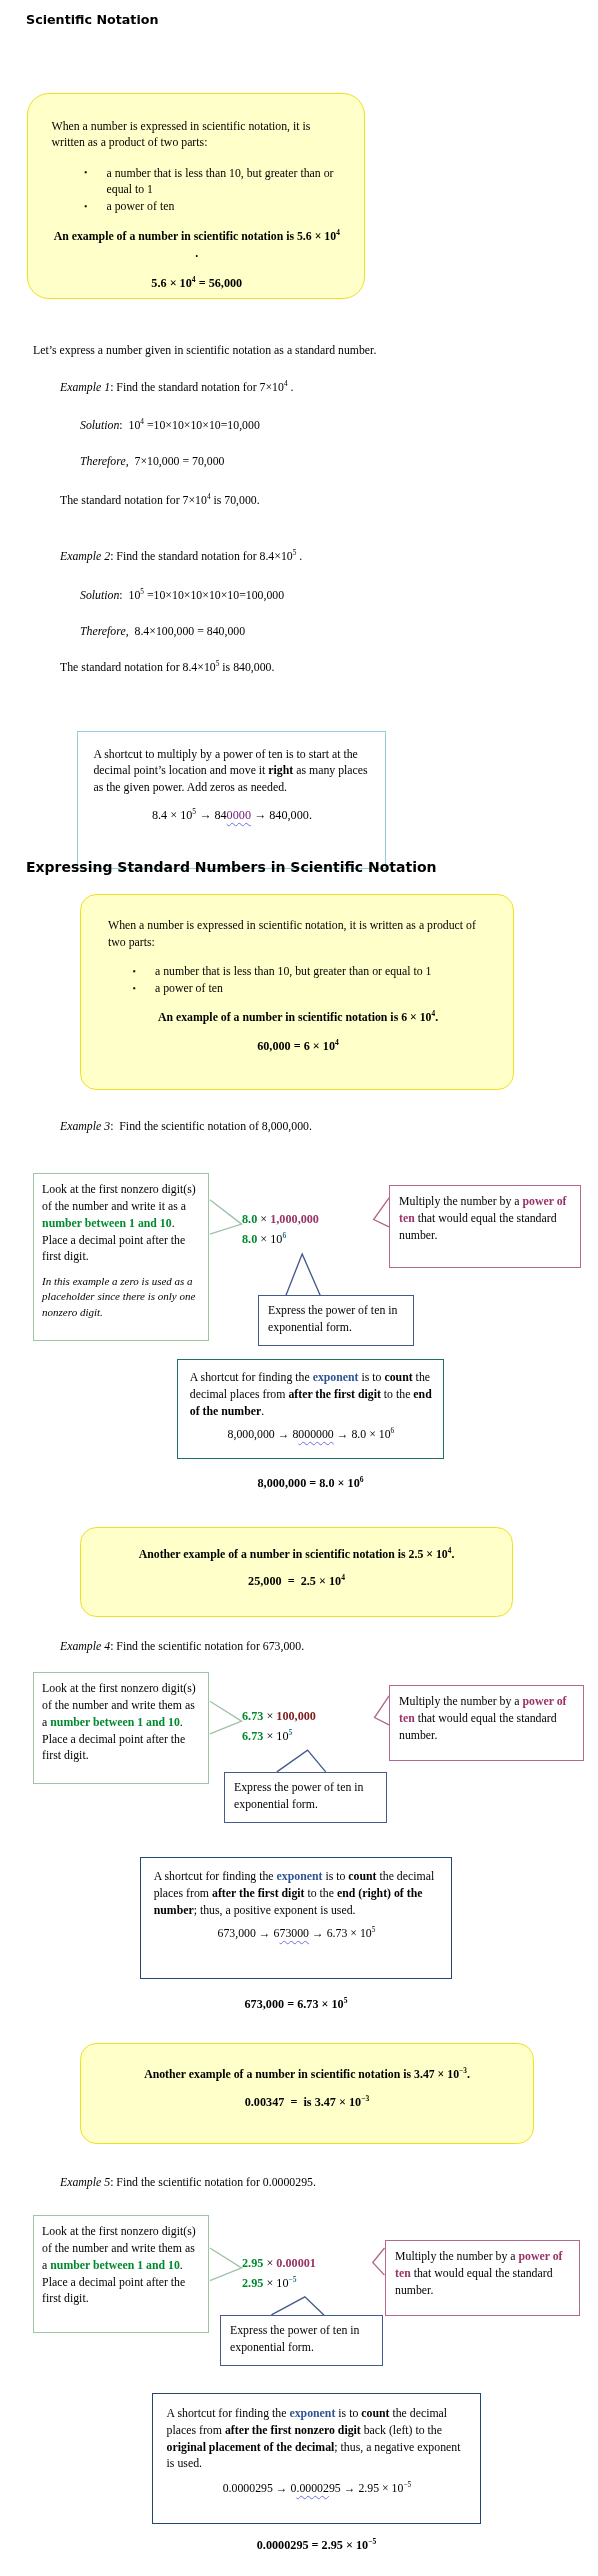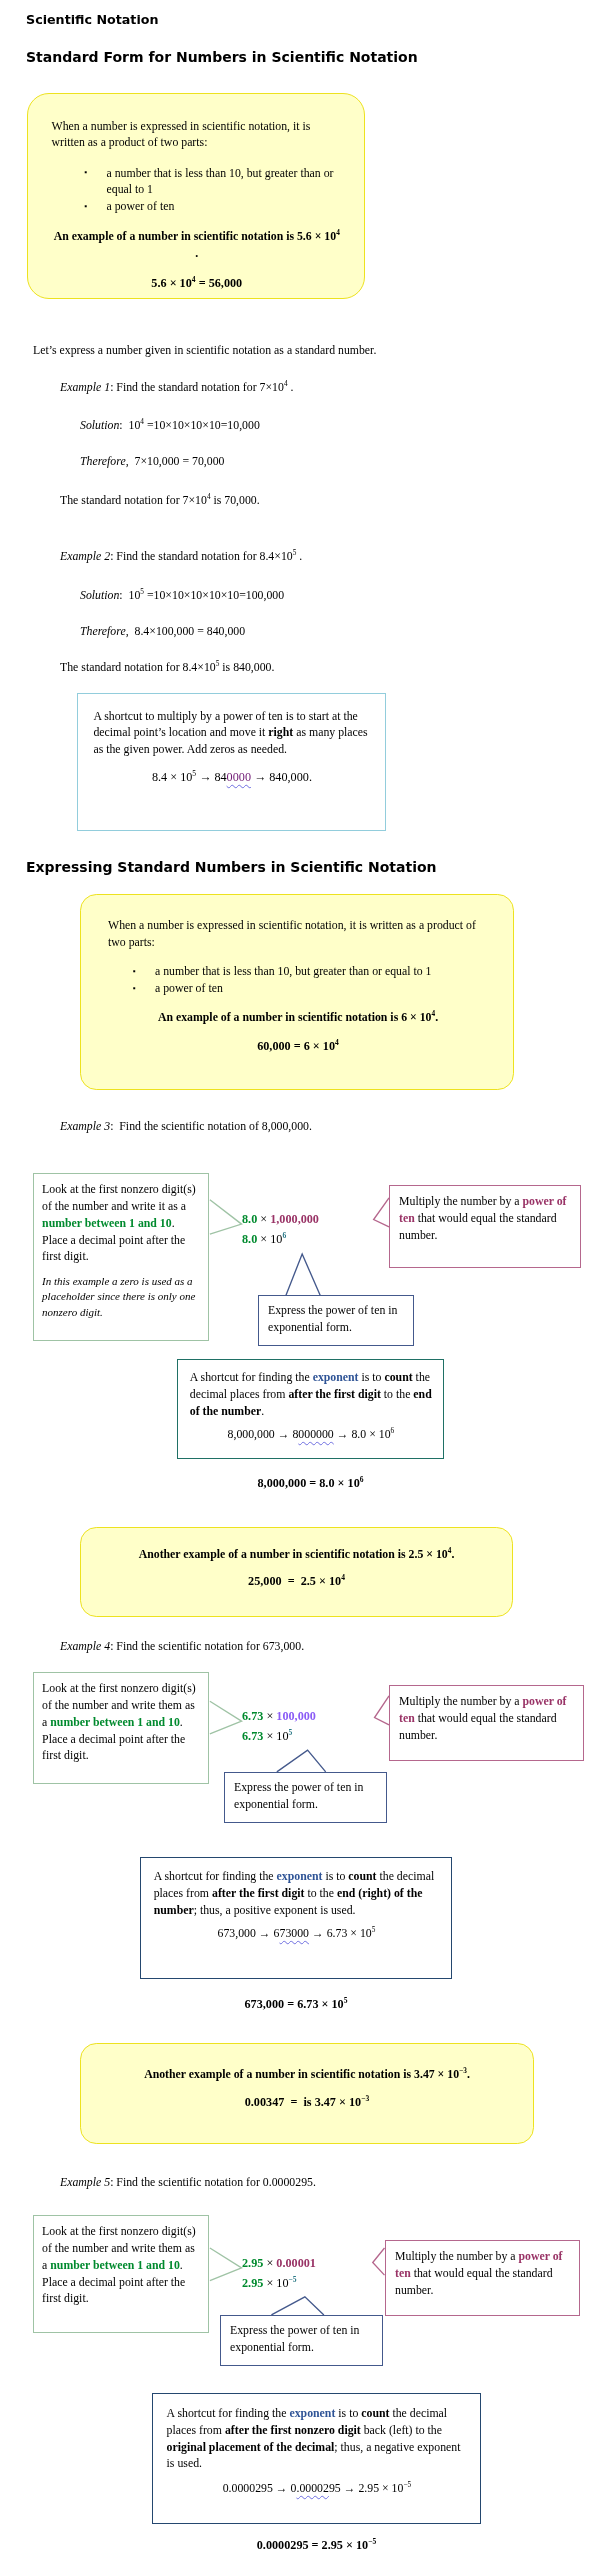--- a/index.html
+++ b/index.html
@@ -8,40 +8,39 @@
   .abs{position:absolute;}
   .sans{font-family:"DejaVu Sans","Liberation Sans",sans-serif;font-weight:bold;}
   .b{font-weight:bold}
   .i{font-style:italic}
   sup{font-size:62%;line-height:0;}
   .wavy{text-decoration-line:underline;text-decoration-style:wavy;
         text-decoration-color:#6E6EE0;text-decoration-thickness:0.9px;text-underline-offset:2.7px;}
   .ybox{background:#FFFFC9;border:1.8px solid #EDE21F;border-radius:22px;box-sizing:border-box;}
   .ybox-sm{border-radius:16.3px;}
   .box{background:#ffffff;box-sizing:border-box;}
-  .teal-border{border:1.8px solid #92CDDC;}
+  .teal-border{border:1.8px solid #92CDDC;margin-top:38px;}
   .dteal-border{border:1.8px solid #1F7065;}
   .navy-border{border:1.8px solid #24476F;}
   .green-border{border:1.8px solid #9FC3A5;}
   .plum-border{border:1.8px solid #B5678D;}
   .express-border{border:1.8px solid #44598C;}
   .ctr{text-align:center;}
   .bullet-row{display:flex;align-items:flex-start;}
   .bullet-glyph{font-size:8.1px;padding-top:2.7px;width:22px;flex:none;}
   .eq{font-size:12.2px;}
   .note-text{font-size:11px;line-height:1.38;}
   svg.tails{position:absolute;left:0;top:0;pointer-events:none;}
 </style>
 </head>
 <body>
 
 <div class="pg">
 
   <div class="abs sans" style="left:26px;top:11px;font-size:12.7px;">Scientific Notation</div>
-  <div class="abs sans" style="left:26px;top:48px;font-size:14px;">Standard Form for Numbers in Scientific Notation</div>
 
   <div class="abs ybox" style="left:27px;top:93px;width:338px;height:206px;padding:23.5px 22px 0 23.5px;">
     <div><span>When a number is expressed in scientific notation, it is written as a product of two parts:</span></div>
     <div style="height:13.6px;"></div>
     <div class="bullet-row" style="margin-left:33px;">
       <span class="bullet-glyph">▪</span>
       <span>a number that is less than 10, but greater than or equal to 1</span>
     </div>
     <div class="bullet-row" style="margin-left:33px;">
       <span class="bullet-glyph">▪</span>
@@ -130,21 +129,21 @@
 
   <div class="abs" style="left:0;top:1665px;width:598px;height:163px;">
     <svg class="tails" width="598" height="163" viewBox="0 0 661 180">
       <polyline points="232,40 267,62 232,76" fill="none" stroke="#9FC3A5" stroke-width="1.5"></polyline>
       <polyline points="430,34 414,58 430,66" fill="none" stroke="#B5678D" stroke-width="1.5"></polyline>
       <polyline points="306,118 340,94 360,118" fill="none" stroke="#44598C" stroke-width="1.5"></polyline>
     </svg>
     <div class="abs box green-border" style="left:33px;top:7.2px;width:176px;height:112px;padding:7.2px 8.1px;">
       <div><span>Look at the first nonzero digit(s) of the number and write them as a </span><span class="b" style="color: rgb(0, 138, 46);">number between 1 and 10</span><span>. Place a decimal point after the first digit.</span></div>
     </div>
-    <div class="abs eq" style="left:242px;top:43px;"><span class="b" style="color: rgb(0, 138, 46);">6.73</span><span> × </span><span class="b" style="color: #8b5cf6;">100,000</span></div>
+    <div class="abs eq" style="left:242px;top:43px;"><span class="b" style="color: rgb(0, 138, 46);">6.73</span><span> × </span><span class="b" style="color: #7f1d1d;">100,000</span></div>
     <div class="abs eq" style="left:242px;top:63px;"><span class="b" style="color: rgb(0, 138, 46);">6.73</span><span> × 10</span><sup class="b" style="color: rgb(42, 120, 134);">5</sup></div>
     <div class="abs box plum-border" style="left:389px;top:20px;width:195px;height:76px;padding:7.2px 9px;">
       <div><span>Multiply the number by a </span><span class="b" style="color: rgb(153, 51, 102);">power of ten</span><span> that would equal the standard number.</span></div>
     </div>
     <div class="abs box express-border" style="left:224px;top:107px;width:163px;height:51px;padding:6.3px 9px;">
       <div><span>Express the power of ten in exponential form.</span></div>
     </div>
   </div>
 
   <div class="abs box navy-border" style="left:140px;top:1857px;width:312px;height:122px;padding:10px 11.8px 0 12.7px;">

